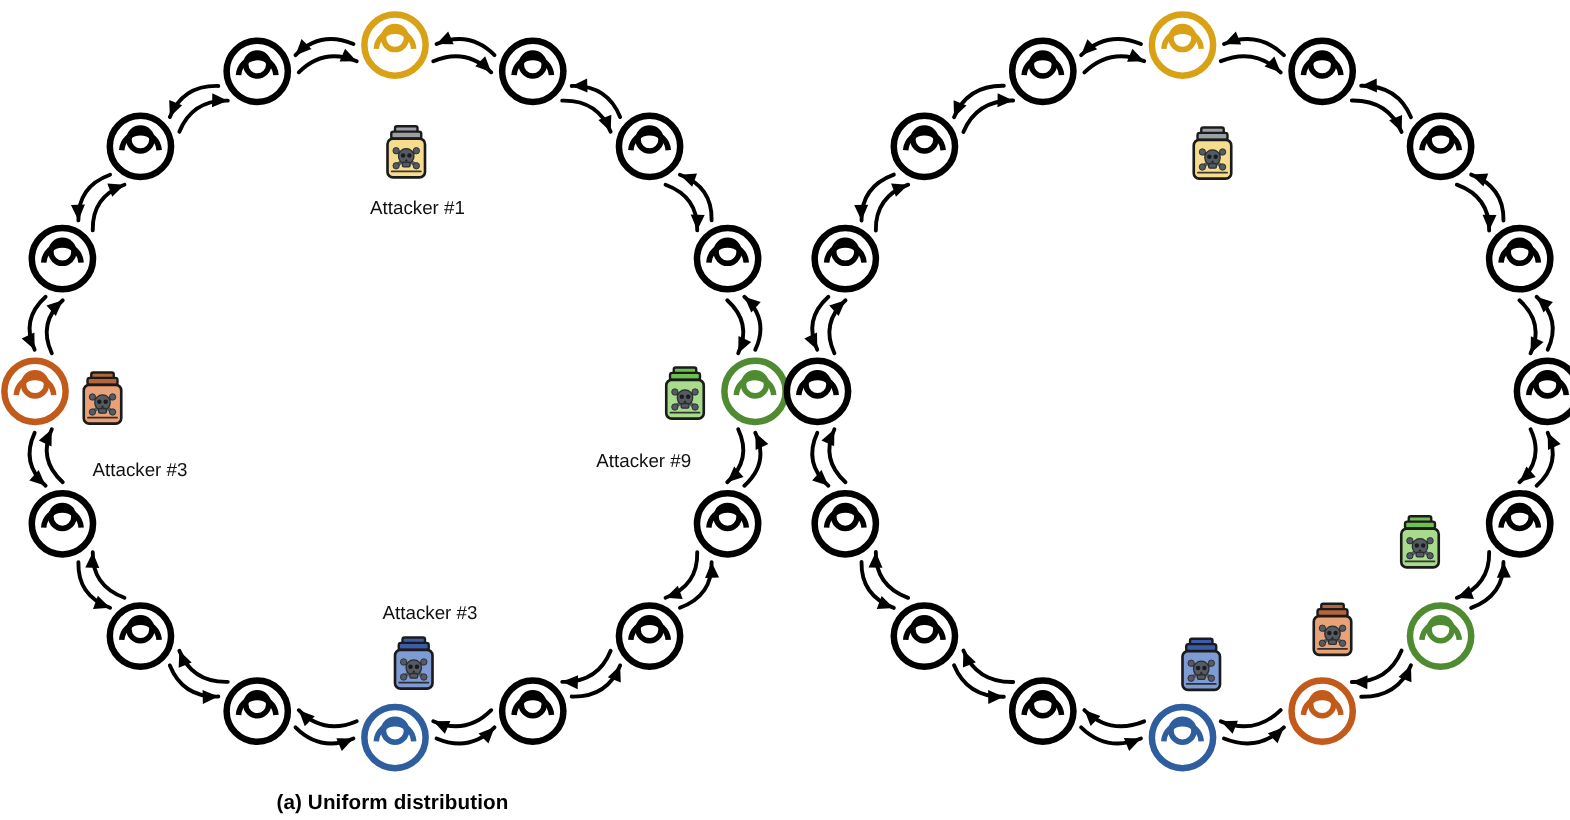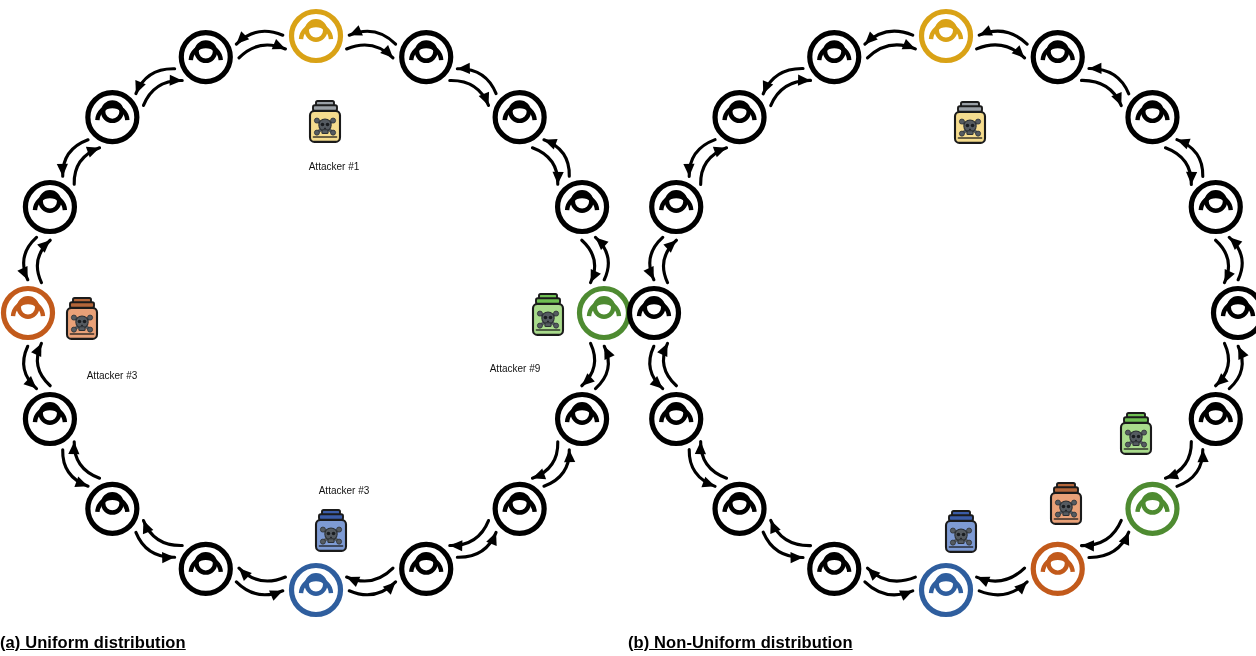--- a/index.html
+++ b/index.html
@@ -10,25 +10,25 @@
     color:#000;
     -webkit-font-smoothing:antialiased;
   }
   #figure{position:relative;width:1256px;height:656px;}
   .panel{position:absolute;top:0;height:656px;width:628px;}
   #panel-a{left:0;}
   #panel-b{left:628px;}
   .panel-svg{position:absolute;inset:0;width:628px;height:656px;display:block;overflow:visible;}
   .caption{
     position:absolute;left:0;width:628px;bottom:4px;
-    font-size:16.5px;font-weight:bold;
-    letter-spacing:.1px;color:#000;text-decoration:underline;
+    text-align:center;font-size:16.5px;font-weight:bold;
+    letter-spacing:.1px;color:#000;
   }
   .atk-label{
-    position:absolute;font-size:10px;color:#111;white-space:nowrap;
+    position:absolute;font-size:15px;color:#111;white-space:nowrap;
     transform:translate(-50%,-50%);line-height:1;
   }
 </style>
 </head>
 <body>
 
 <div id="figure">
 
   <div class="panel" id="panel-a">
     <svg class="panel-svg" id="svg-a" viewBox="0 0 628 656">
@@ -488,16 +488,15 @@
               <circle cx="341.084" cy="542.616" r="2.538" fill="#555b61" stroke="#2b2f33" stroke-width="0.752"></circle>
               <circle cx="333" cy="535.096" r="6.204" fill="#555b61" stroke="#2b2f33" stroke-width="1.034"></circle>
               <rect x="329.898" y="539.796" width="6.204" height="3.76" rx="1.128" fill="#555b61" stroke="#2b2f33" stroke-width="1.034"></rect>
               <circle cx="330.462" cy="534.438" r="1.7859999999999998" fill="#1a1d20"></circle>
               <circle cx="335.538" cy="534.438" r="1.7859999999999998" fill="#1a1d20"></circle>
               <path d="M 333 537.164 l -1.222 1.88 l 2.444 0 z" fill="#1a1d20"></path>
             </g>
           </g>
         </g>
       </svg>
-    <div class="caption">(b) Non-Uniform distribution</div>
   </div>
 
 </div>
 
 </body></html>

